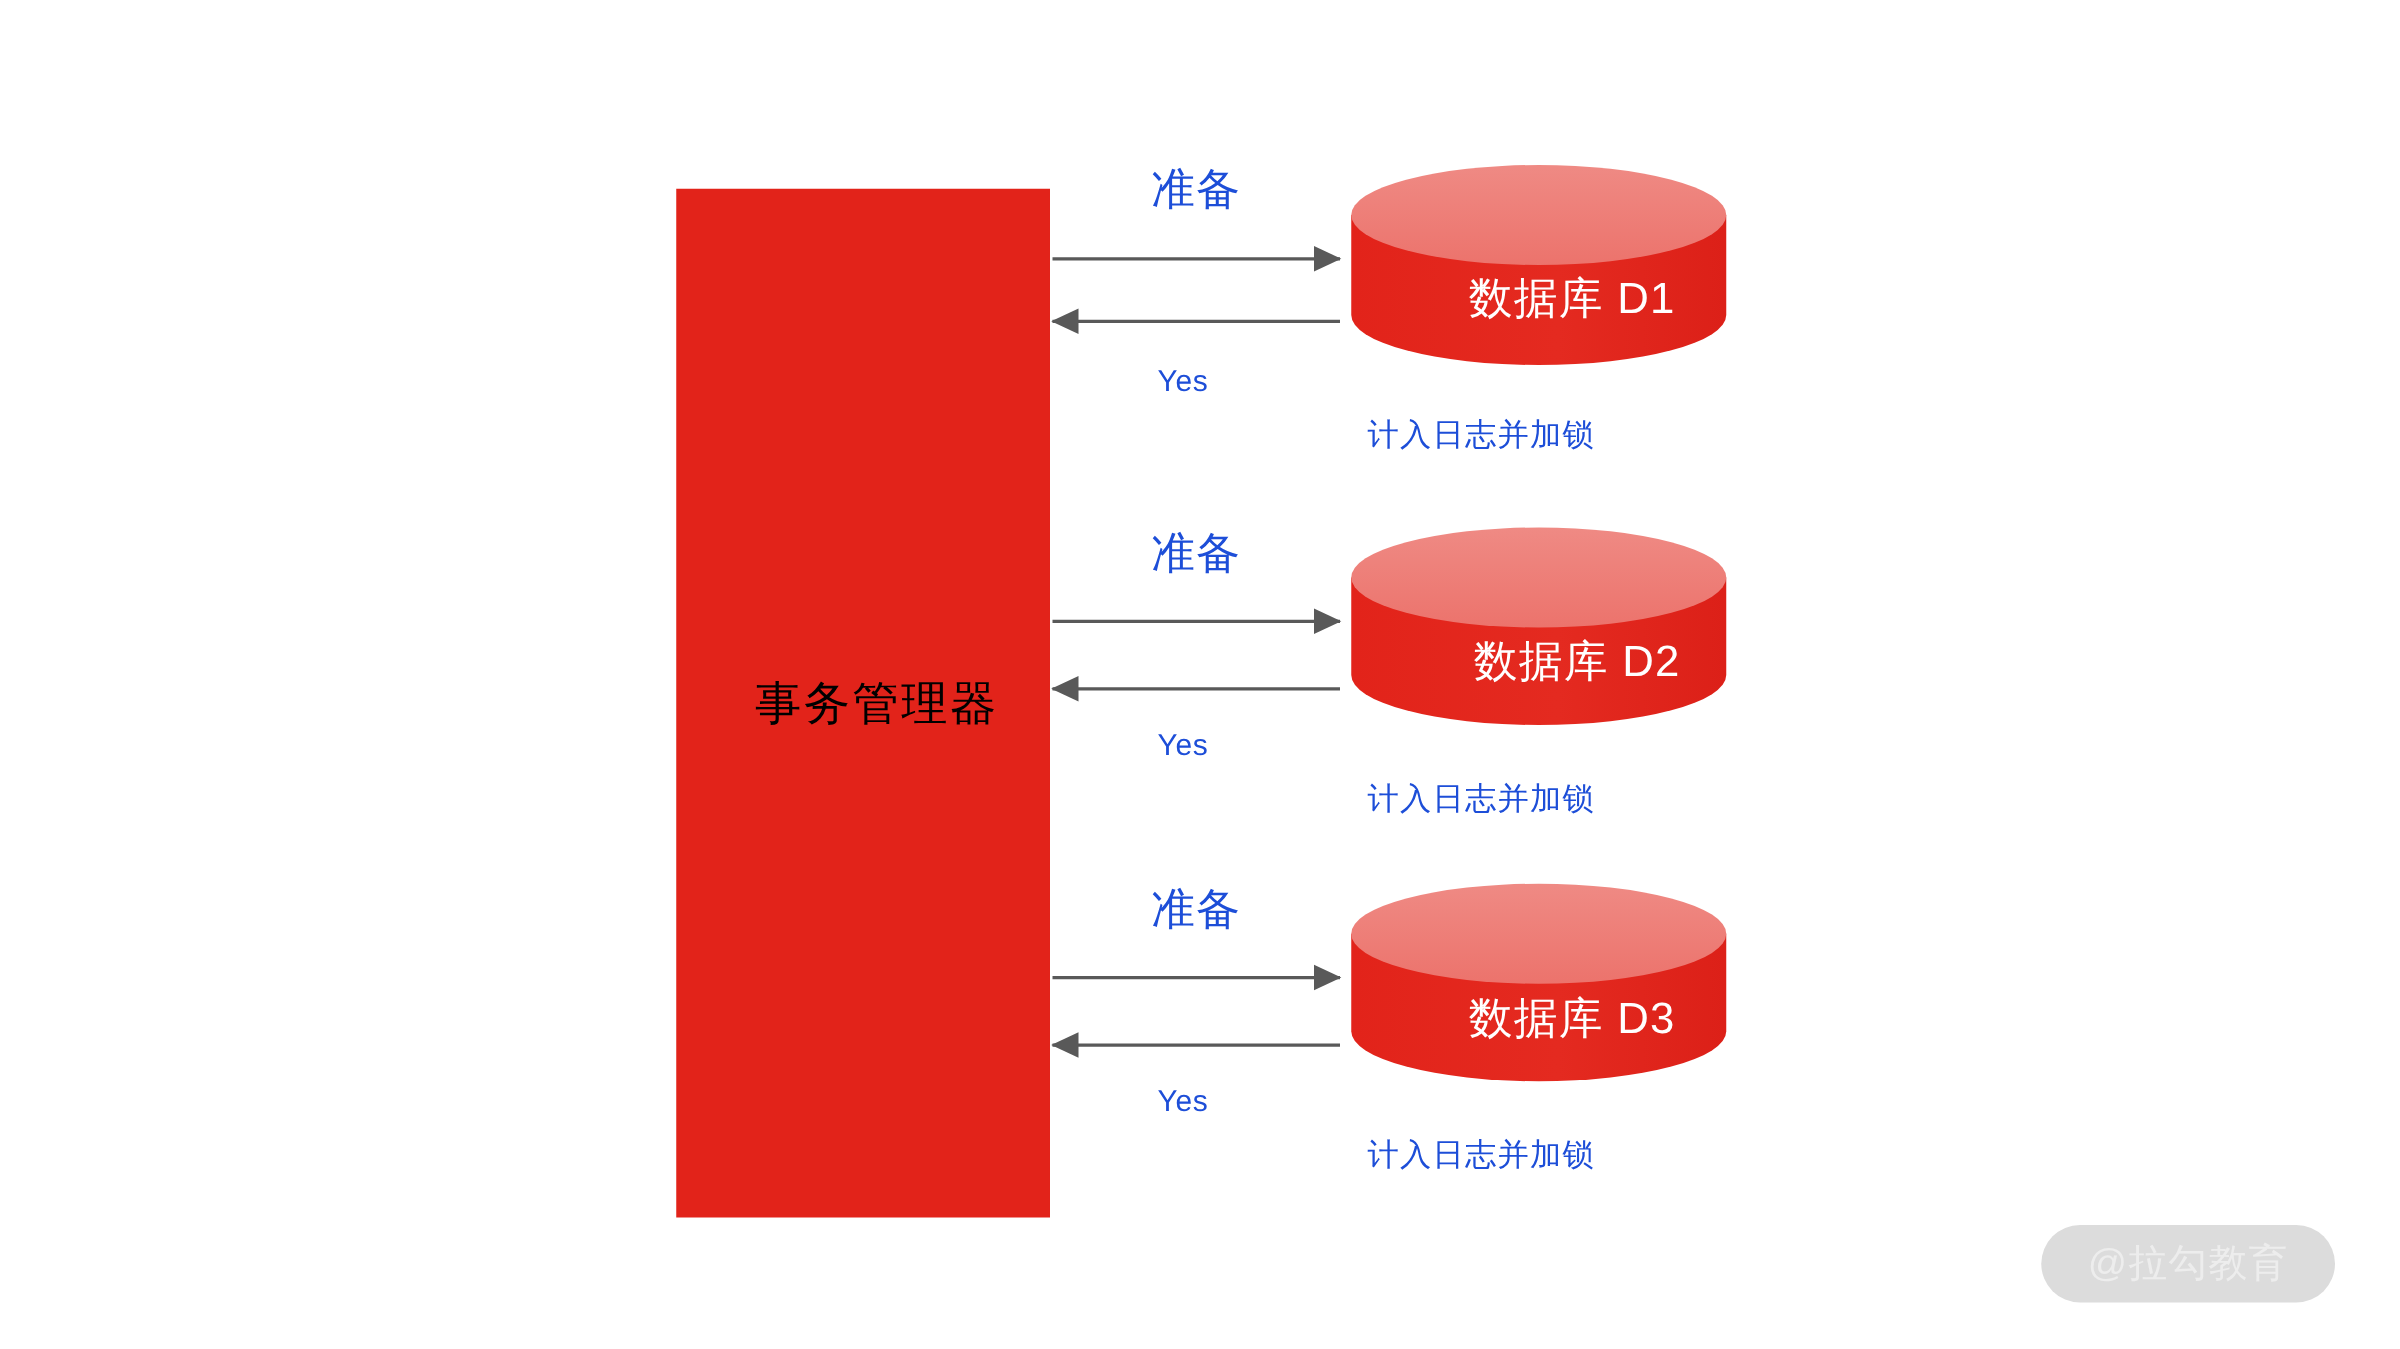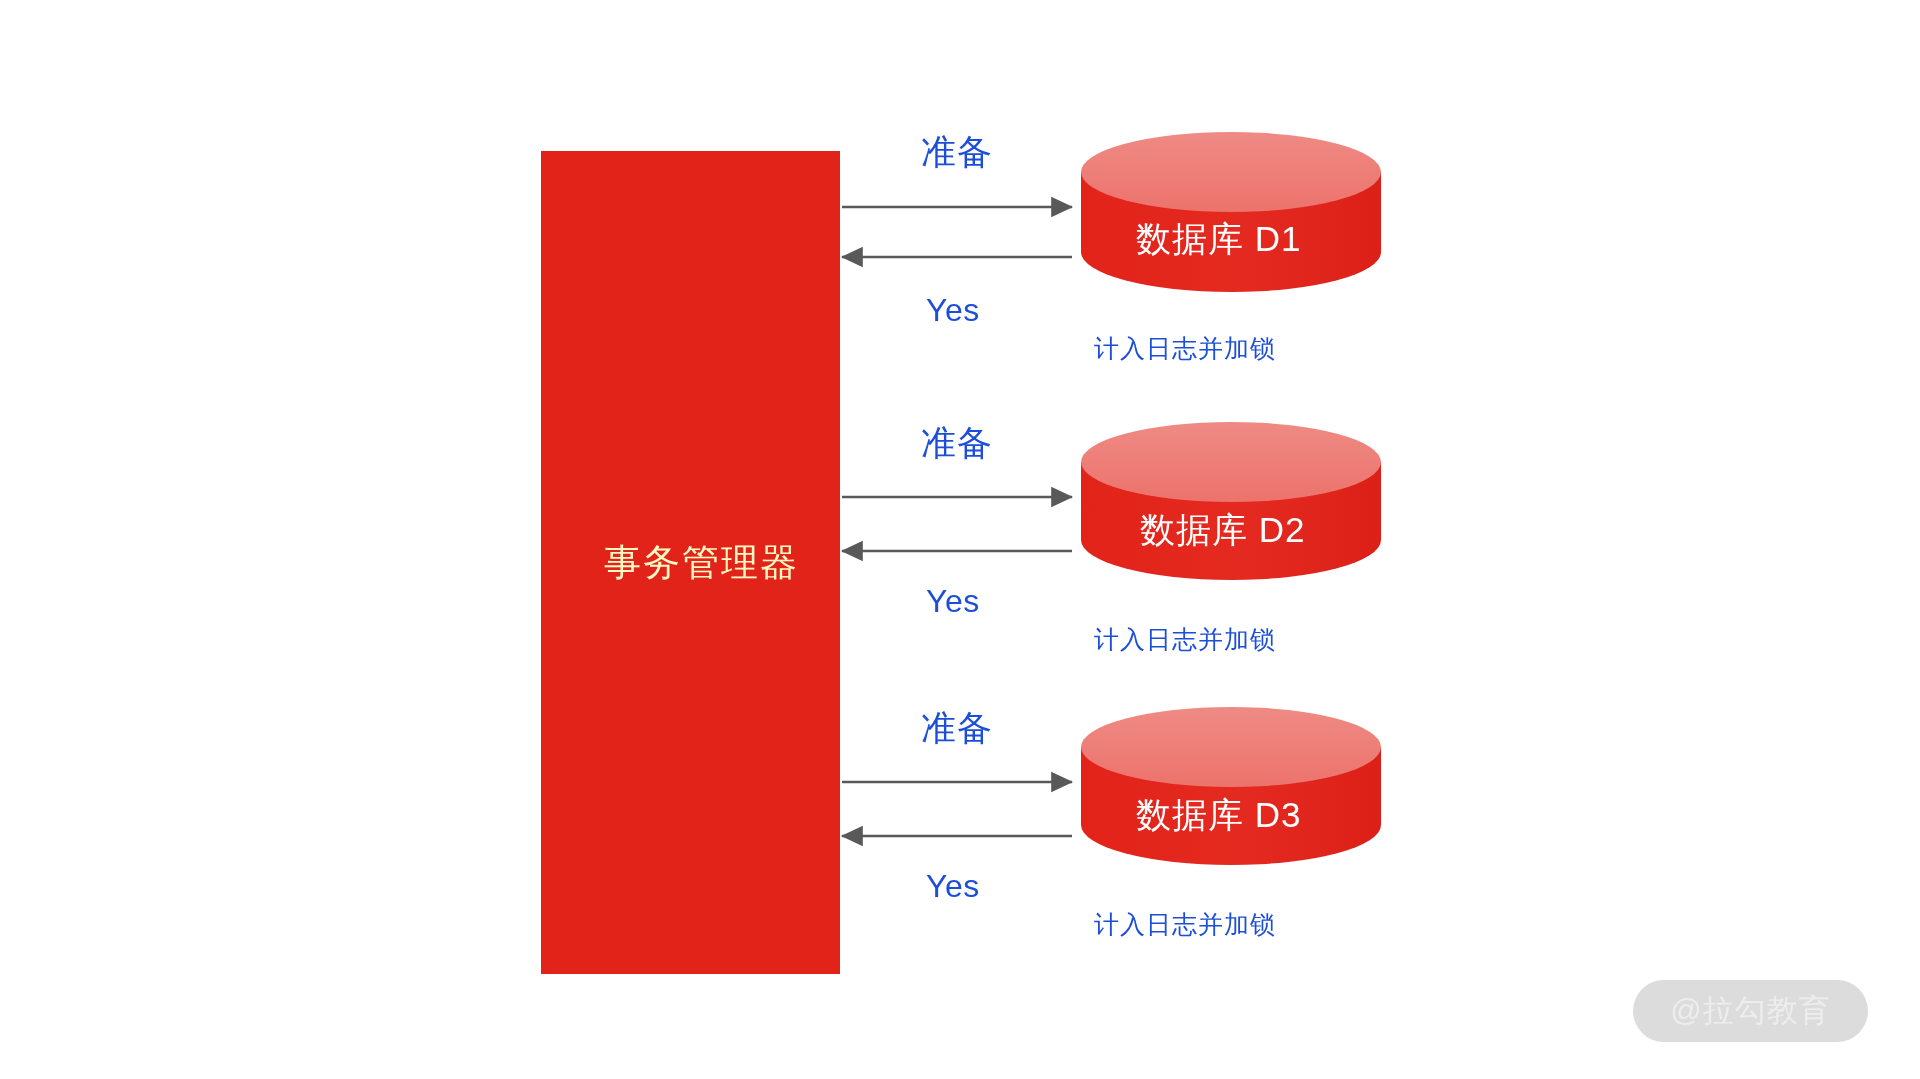--- a/index.html
+++ b/index.html
@@ -24,21 +24,21 @@
     left: 541px;
     top: 151px;
     width: 299px;
     height: 823px;
     background: #E2231A;
     display: flex;
     align-items: center;
     justify-content: center;
   }
   .tm-label {
-    color: #fef9c3;
+    color: #000000;
     font-size: 37px;
     letter-spacing: 2px;
     line-height: 1;
     white-space: nowrap;
     margin-left: 22px;
   }
 
   
   #art {
     position: absolute;
@@ -53,34 +53,35 @@
     position: absolute;
     white-space: nowrap;
     color: #1d4ed8;
     line-height: 1;
   }
   .lbl-prepare {
     font-size: 35px;
     letter-spacing: 1px;
   }
   .lbl-yes {
-    font-size: 32px;
+    font-size: 24px;
     letter-spacing: 0.5px;
   }
   .lbl-note {
     font-size: 25px;
     letter-spacing: 1px;
   }
   .db-name {
     position: absolute;
     color: #ffffff;
     font-size: 35px;
     letter-spacing: 1px;
     white-space: nowrap;
     line-height: 1;
+    margin-left: 39px;
   }
 
   
   .watermark {
     position: absolute;
     left: 1633px;
     top: 980px;
     width: 235px;
     height: 62px;
     background: #DCDCDC;

